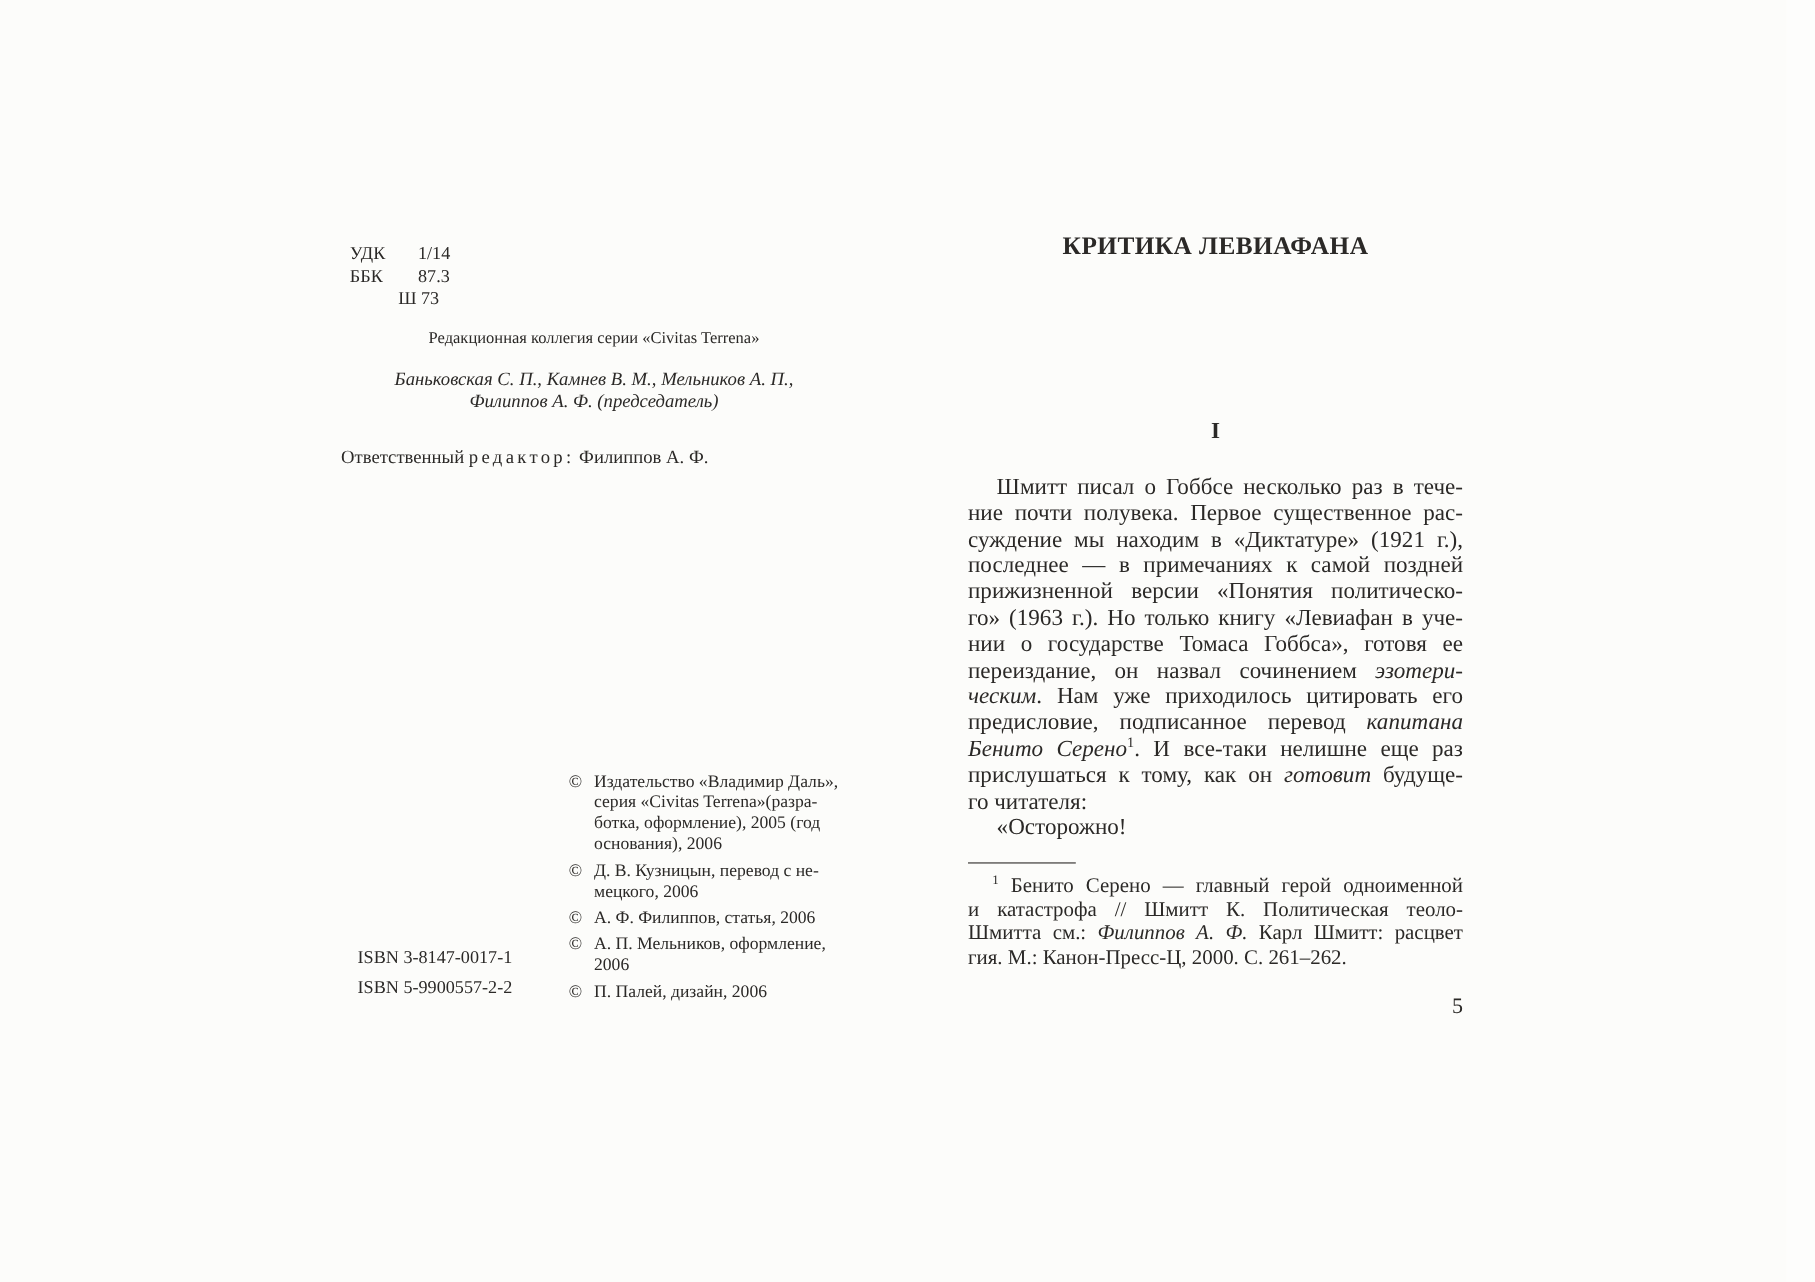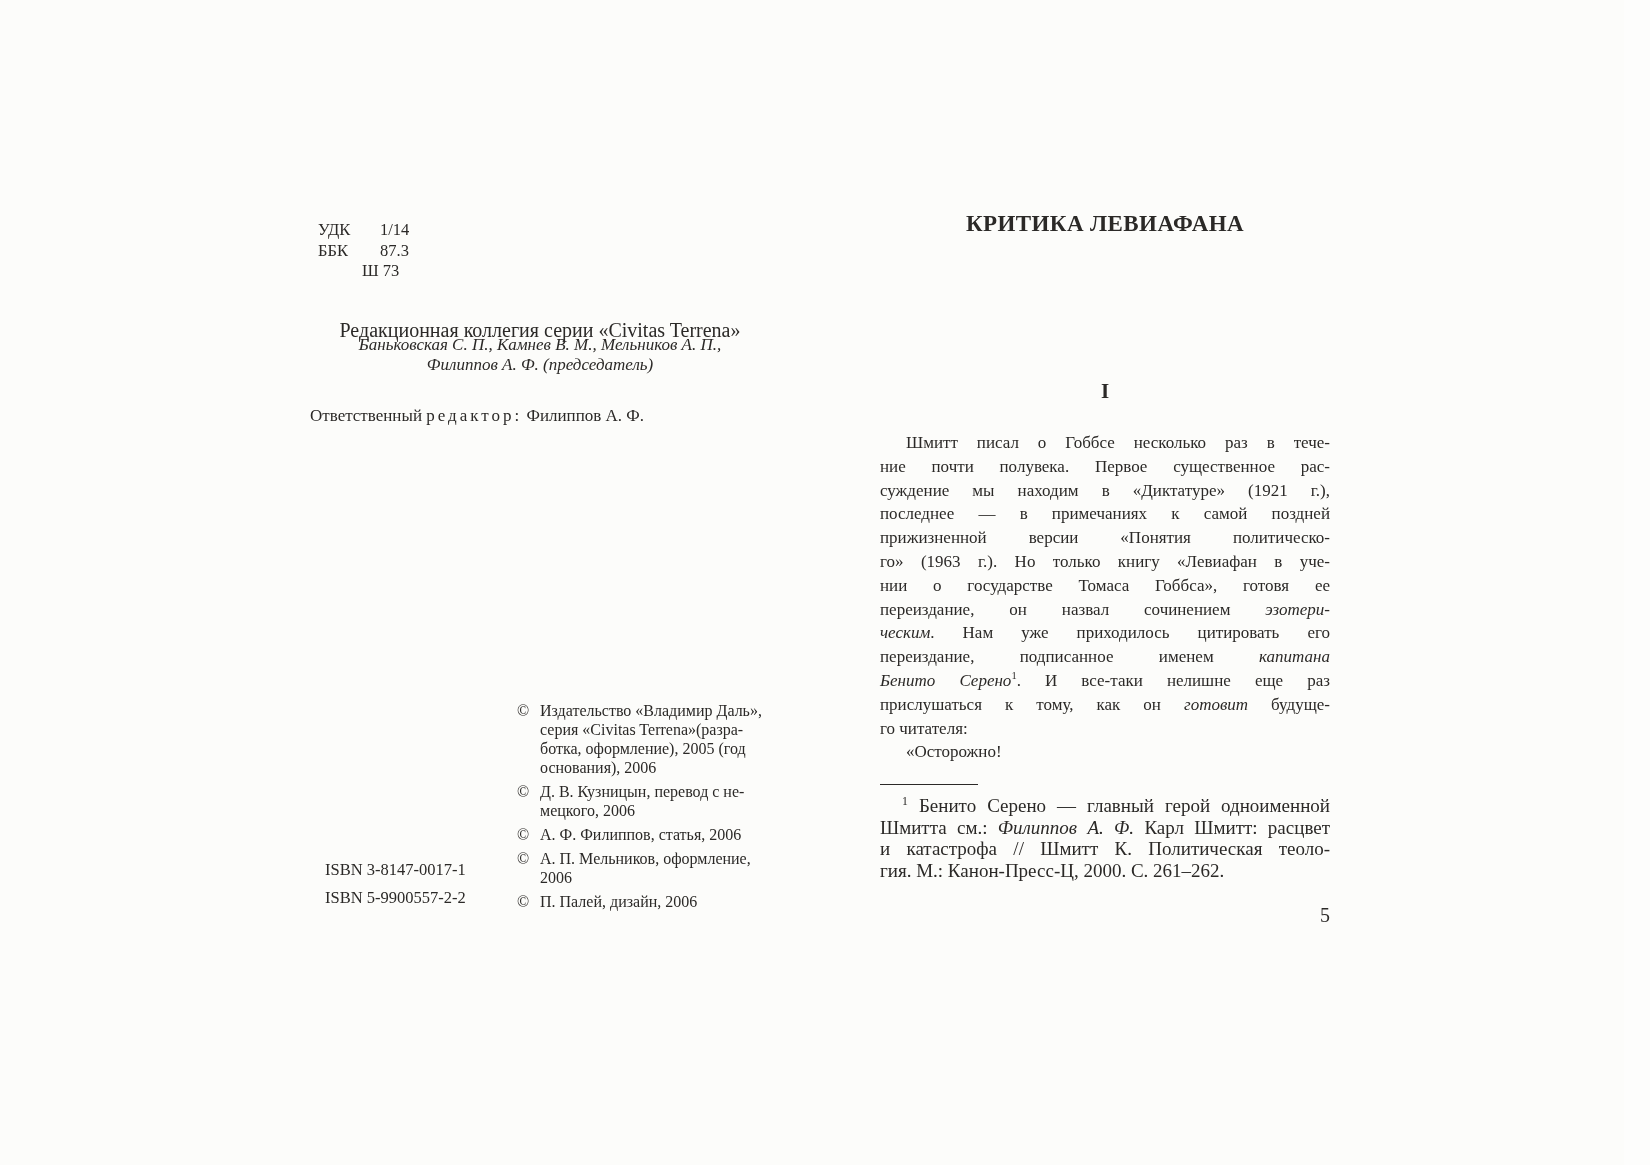--- a/index.html
+++ b/index.html
@@ -6,35 +6,35 @@
   body{width:1650px;height:1165px;background:#fdfdfc;}
   .canvas{
     position:relative;width:1624px;height:1165px;background:#fcfcfa;
     font-family:"Liberation Serif","DejaVu Serif",serif;color:#2b2927;
     overflow:hidden;
   }
   
   .udk-block{position:absolute;left:318px;top:220px;font-size:16.5px;line-height:20.5px;}
   .udk-row .udk-label{display:inline-block;width:62px;}
   .udk-row.sh{padding-left:44px;}
-  .editorial-heading{position:absolute;left:310px;top:300px;width:460px;text-align:center;font-size:20px;margin-top:19px;}
+  .editorial-heading{position:absolute;left:310px;top:300px;width:460px;text-align:center;font-size:15px;}
   .editorial-members{position:absolute;left:310px;top:335px;width:460px;text-align:center;font-style:italic;font-size:17px;line-height:20px;}
   .resp-editor{position:absolute;left:310px;top:406px;width:460px;font-size:17px;}
   .resp-editor .sp{letter-spacing:3px;}
   .copyright-block{position:absolute;left:517px;top:701px;width:290px;font-size:16px;line-height:19px;}
   .c-entry{display:flex;margin-bottom:5px;}
   .c-sym{width:23px;flex:none;}
   .c-lines{flex:1;}
   .c-lines .tline{white-space:nowrap;}
   .isbn-block{position:absolute;left:325px;top:856px;font-size:16.5px;line-height:28px;white-space:nowrap;}
   
   .chapter-title{position:absolute;left:880px;top:211px;width:450px;margin:0;text-align:center;
     font-size:23px;font-weight:bold;letter-spacing:0.4px;}
   .section-number{position:absolute;left:880px;top:379px;width:450px;text-align:center;font-size:21px;font-weight:bold;}
-  .body-text{position:absolute;left:880px;top:431px;width:450px;font-size:17px;line-height:23.8px;}
+  .body-text{position:absolute;left:880px;top:431px;width:450px;font-size:21px;line-height:23.8px;}
   .body-text .tline.ind{text-indent:26px;}
   .footnote-rule{position:absolute;left:880px;top:784px;width:98px;border-top:1.5px solid #2b2927;}
   .footnote{position:absolute;left:880px;top:795px;width:450px;font-size:19px;line-height:21.6px;}
   .footnote .tline.ind{text-indent:22px;}
   .page-number{position:absolute;left:880px;top:904px;width:450px;text-align:right;font-size:20px;}
   
   .tline.just{text-align:justify;text-align-last:justify;}
   .it{font-style:italic;}
   sup{font-size:0.62em;vertical-align:super;line-height:0;}
 </style>
@@ -121,31 +121,31 @@
     <div class="body-text">
         <div class="tline just ind"><span>Шмитт писал о Гоббсе несколько раз в тече-</span></div>
         <div class="tline just"><span>ние почти полувека. Первое существенное рас-</span></div>
         <div class="tline just"><span>суждение мы находим в «Диктатуре» (1921 г.),</span></div>
         <div class="tline just"><span>последнее — в примечаниях к самой поздней</span></div>
         <div class="tline just"><span>прижизненной версии «Понятия политическо-</span></div>
         <div class="tline just"><span>го» (1963 г.). Но только книгу «Левиафан в уче-</span></div>
         <div class="tline just"><span>нии о государстве Томаса Гоббса», готовя ее</span></div>
         <div class="tline just"><span>переиздание, он назвал сочинением </span><span class="it">эзотери-</span></div>
         <div class="tline just"><span class="it">ческим</span><span>. Нам уже приходилось цитировать его</span></div>
-        <div class="tline just"><span>переиздание, подписанное именем </span><span class="it">капитана</span></div>
+        <div class="tline just"><span>предисловие, подписанное перевод </span><span class="it">капитана</span></div>
         <div class="tline just"><span class="it">Бенито Серено</span><sup>1</sup><span>. И все-таки нелишне еще раз</span></div>
         <div class="tline just"><span>прислушаться к тому, как он </span><span class="it">готовит</span><span> будуще-</span></div>
         <div class="tline"><span>го читателя:</span></div>
         <div class="tline ind"><span>«Осторожно!</span></div>
       </div>
 
     <div class="footnote-rule"></div>
 
     <div class="footnote">
         <div class="tline just ind"><sup>1</sup><span> Бенито Серено — главный герой одноименной</span></div>
+        <div class="tline just"><span>и катастрофа // Шмитт К. Политическая теоло-</span></div>
         <div class="tline just"><span>Шмитта см.: </span><span class="it">Филиппов А. Ф.</span><span> Карл Шмитт: расцвет</span></div>
-        <div class="tline just"><span>и катастрофа // Шмитт К. Политическая теоло-</span></div>
         <div class="tline"><span>гия. М.: Канон-Пресс-Ц, 2000. С. 261–262.</span></div>
       </div>
 
     <div class="page-number">5</div>
   </div>
 </div>
 
 </body></html>

